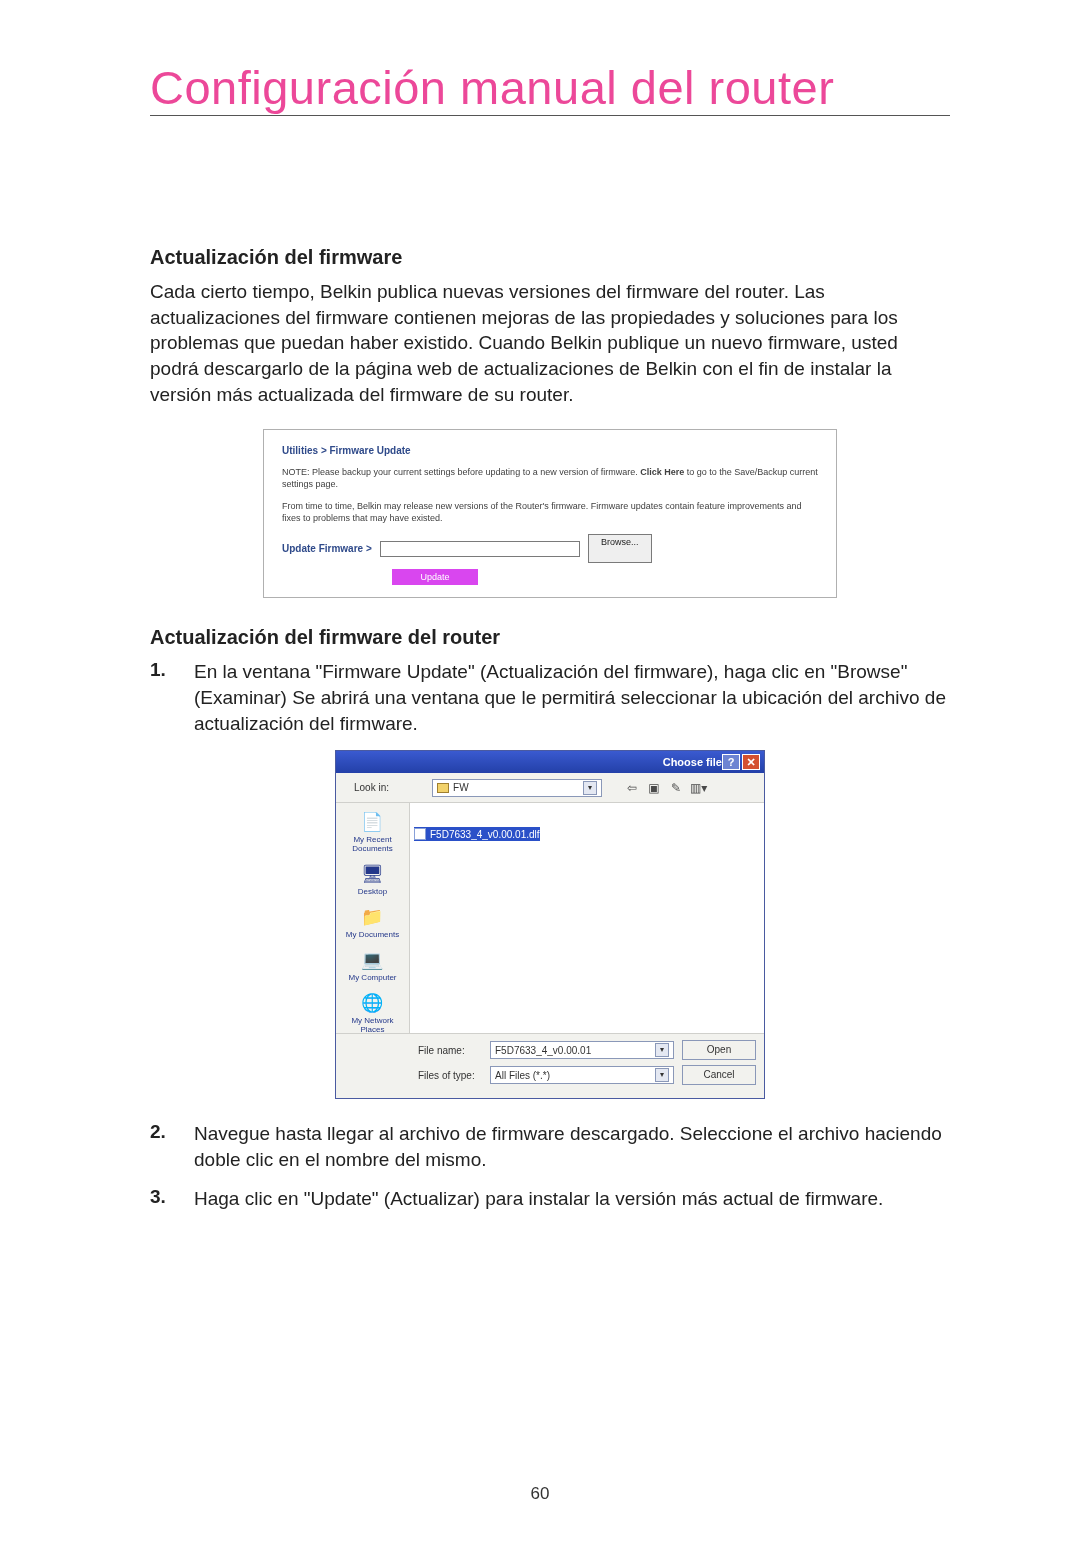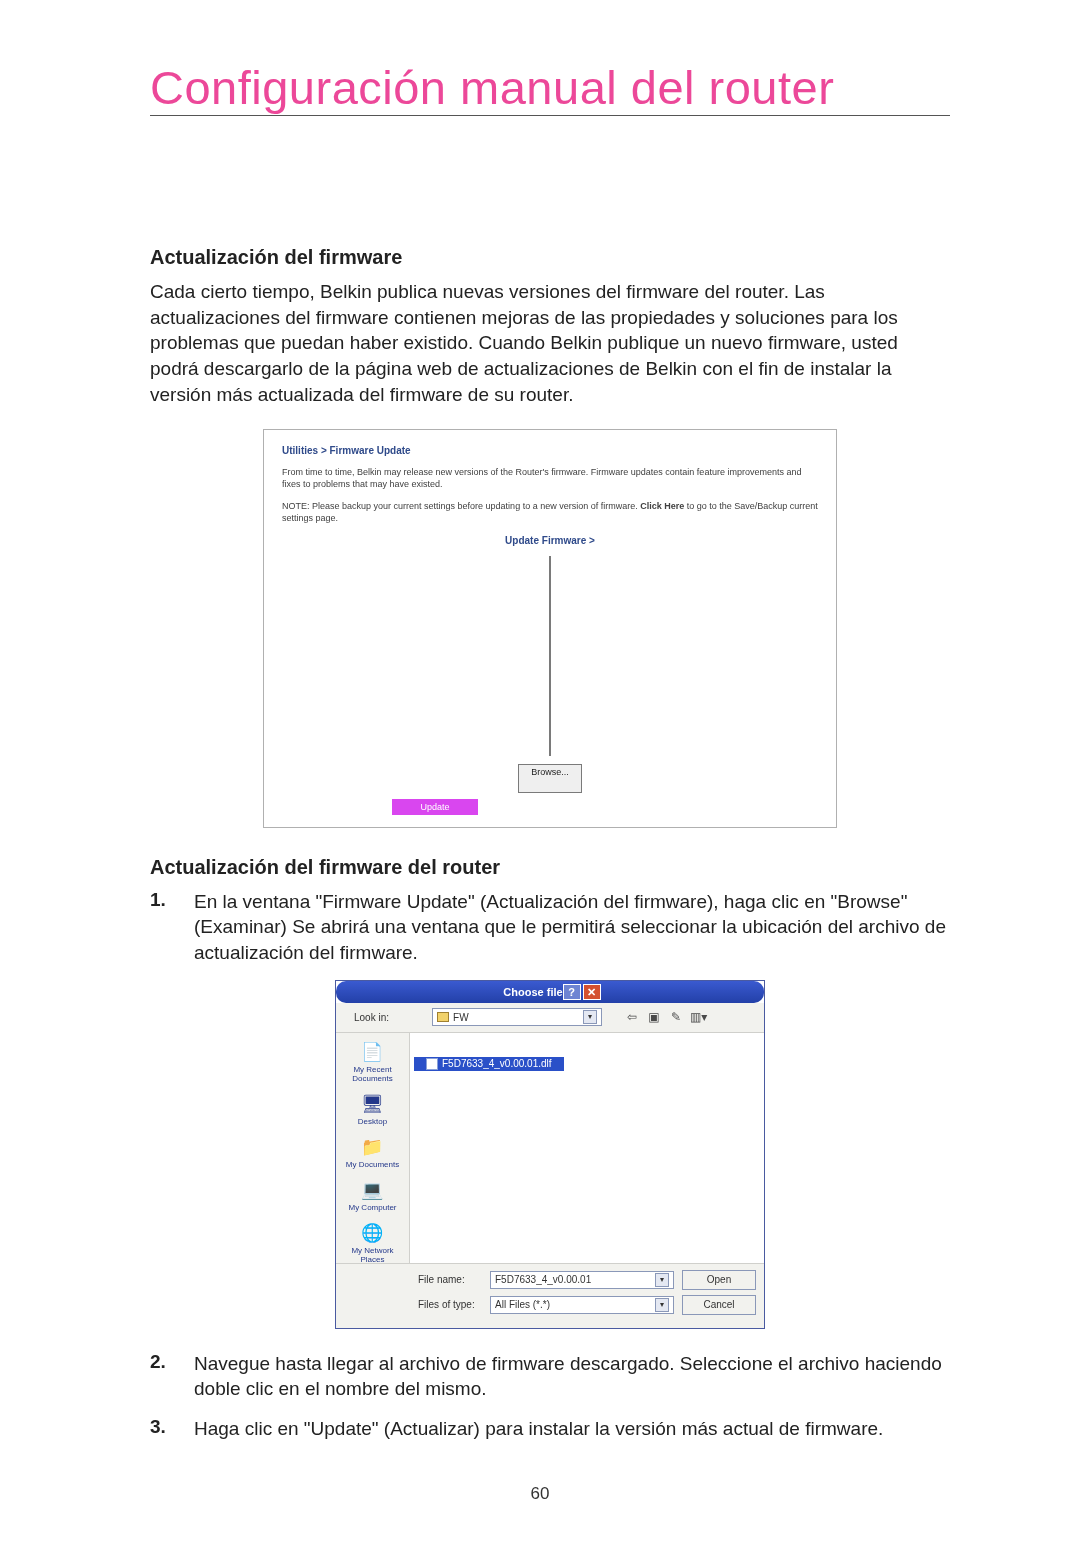--- a/index.html
+++ b/index.html
@@ -54,21 +54,20 @@
     font-size: 10px;
     margin-bottom: 8px;
   }
   .fig1-text { margin-bottom: 10px; color: #414141; }
   .fig1-text b { color: #414141; }
   .fig1-row {
     display: flex;
     align-items: center;
     gap: 8px;
     margin-top: 6px;
-    flex-direction: column;
   }
   .fig1-label {
     color: #2f4a8a;
     font-weight: bold;
     font-size: 10px;
     white-space: nowrap;
   }
   .fig1-input {
     flex: 0 0 200px;
     height: 16px;
@@ -122,25 +121,24 @@
     border: 1px solid #4a5aa0;
     background: #ffffff;
     font-family: Tahoma, Arial, sans-serif;
   }
   .fig2-titlebar {
     height: 22px;
     background: linear-gradient(#3a5ad0, #2340a8);
     color: #ffffff;
     display: flex;
     align-items: center;
-    justify-content: center;
+    justify-content: flex-end;
     padding: 0 4px 0 8px;
     font-size: 11px;
     font-weight: bold;
-    border-radius: 10px;
   }
   .fig2-winbtns { display: flex; gap: 2px; }
   .fig2-winbtn {
     width: 18px; height: 16px;
     color: #ffffff; font-size: 11px;
     font-weight: bold; text-align: center; line-height: 14px;
     border: 1px solid #ffffff;
   }
   .fig2-help { background: #6e84d2; }
   .fig2-close { background: #d45030; }
@@ -218,21 +216,21 @@
     flex: 1;
     background: #ffffff;
     padding: 4px;
   }
   .fig2-file-sel {
     display: inline-flex;
     align-items: center;
     gap: 4px;
     background: #2a50c8;
     color: #ffffff;
-    padding: 1px 12px;
+    padding: 1px 0;
     font-size: 10px;
     margin-top: 20px;
   }
   .fig2-file-icon {
     width: 12px; height: 12px;
     background: #ffffff; border: 1px solid #88a0d8;
   }
   .fig2-bottom {
     background: #f2f2ee;
     padding: 6px 8px 8px 8px;
@@ -267,24 +265,24 @@
 
 <div class="page">
   <h1 class="title">Configuración manual del router</h1>
   <hr class="title-rule">
 
   <h2 class="section-heading">Actualización del firmware</h2>
   <p class="body-text">Cada cierto tiempo, Belkin publica nuevas versiones del firmware del router. Las actualizaciones del firmware contienen mejoras de las propiedades y soluciones para los problemas que puedan haber existido. Cuando Belkin publique un nuevo firmware, usted podrá descargarlo de la página web de actualizaciones de Belkin con el fin de instalar la versión más actualizada del firmware de su router.</p>
 
   <div class="figure1">
     <div class="fig1-breadcrumb">Utilities &gt; Firmware Update</div>
-    <div class="fig1-text">From time to time, Belkin may release new versions of the Router's firmware. Firmware updates contain feature improvements and fixes to problems that may have existed.</div>
     <div class="fig1-text">
       <span>NOTE: Please backup your current settings before updating to a new version of firmware. </span><b>Click Here</b><span> to go to the Save/Backup current settings page.</span>
     </div>
+    <div class="fig1-text">From time to time, Belkin may release new versions of the Router's firmware. Firmware updates contain feature improvements and fixes to problems that may have existed.</div>
     <div class="fig1-row">
       <span class="fig1-label">Update Firmware &gt;</span>
       <div class="fig1-input"></div>
       <div class="fig1-browse">Browse...</div>
     </div>
     <div class="fig1-update">Update</div>
   </div>
 
   <h2 class="section-heading">Actualización del firmware del router</h2>
 

